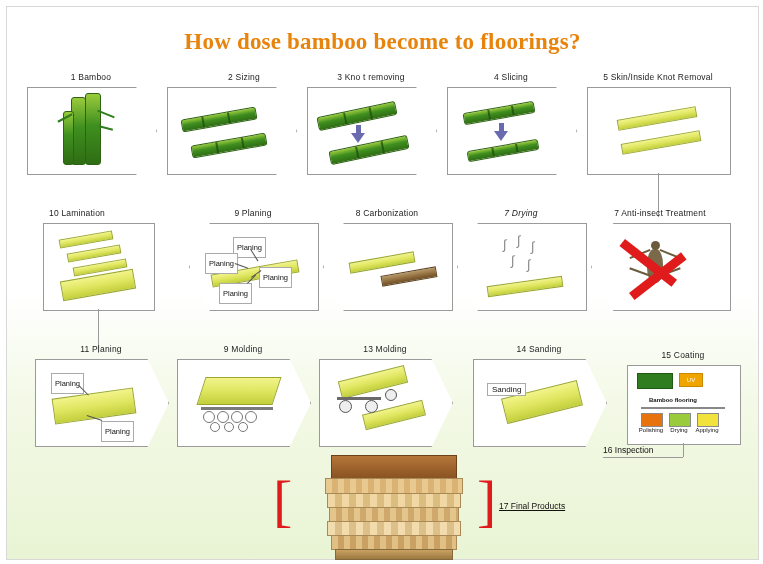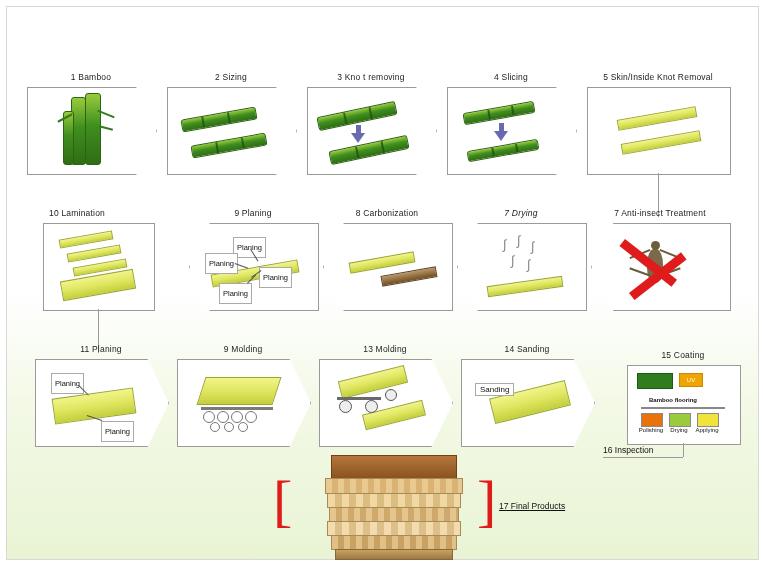--- a/index.html
+++ b/index.html
@@ -43,33 +43,34 @@
   .conn{position:absolute;border-top:1px solid #9a9a9a;}
   .connv{position:absolute;border-left:1px solid #9a9a9a;}
   .sanding{position:absolute;font-size:8px;color:#111;background:#fff;border:1px solid #aaa;padding:1px 4px;}
 </style>
 </head>
 <body>
 
 <div id="page">
   <div id="canvas">
 
+    <div class="title">How dose bamboo become to floorings?</div>
 
     <div class="step" style="left:20px;top:80px;width:128px;height:86px;">
       <div class="cap">1 Bamboo</div>
       <div class="box right" style="width:128px;height:86px;"></div>
       <div class="pole" style="left:44px;top:10px;width:13px;height:66px;"></div>
       <div class="pole" style="left:58px;top:6px;width:14px;height:70px;"></div>
       <div class="pole" style="left:36px;top:24px;width:9px;height:52px;"></div>
       <div class="grn" style="left:30px;top:30px;width:16px;height:2px;transform:rotate(-28deg);"></div>
       <div class="grn" style="left:70px;top:26px;width:18px;height:2px;transform:rotate(22deg);"></div>
       <div class="grn" style="left:72px;top:40px;width:14px;height:2px;transform:rotate(14deg);"></div>
     </div>
 
-    <div class="step" style="left:160px;top:80px;width:128px;height:86px;">
+    <div class="step" style="left:160px;top:80px;width:128px;height:86px;padding-left:26px;">
       <div class="cap">2 Sizing</div>
       <div class="box right" style="width:128px;height:86px;"></div>
       <div class="pole" style="left:14px;top:26px;width:74px;height:11px;transform:rotate(-10deg);">
         <div class="node" style="left:20px;"></div>
           <div class="node" style="left:46px;"></div>
       </div>
       <div class="pole" style="left:24px;top:52px;width:74px;height:11px;transform:rotate(-10deg);">
         <div class="node" style="left:24px;"></div>
           <div class="node" style="left:50px;"></div>
       </div>
@@ -200,21 +201,21 @@
       <div class="cap">13  Molding</div>
       <div class="box right" style="width:132px;height:86px;"></div>
       <div class="strip" style="left:20px;top:14px;width:66px;height:16px;transform:rotate(-14deg);"></div>
       <div class="strip" style="left:44px;top:48px;width:60px;height:14px;transform:rotate(-14deg);"></div>
       <div style="position:absolute;left:18px;top:38px;width:44px;height:3px;background:#6a6a6a;"></div>
       <div style="position:absolute;left:20px;top:41px;width:11px;height:11px;border:1px solid #555;border-radius:50%;background:#eee;"></div>
       <div style="position:absolute;left:46px;top:41px;width:11px;height:11px;border:1px solid #555;border-radius:50%;background:#eee;"></div>
       <div style="position:absolute;left:66px;top:30px;width:10px;height:10px;border:1px solid #555;border-radius:50%;background:#eee;"></div>
     </div>
 
-    <div class="step" style="left:454px;top:352px;width:132px;height:86px;">
+    <div class="step" style="left:466px;top:352px;width:132px;height:86px;">
       <div class="cap">14  Sanding</div>
       <div class="box right" style="width:132px;height:86px;"></div>
       <div class="strip" style="left:30px;top:30px;width:76px;height:24px;transform:rotate(-14deg);"></div>
       <div class="sanding" style="left:14px;top:24px;">Sanding</div>
     </div>
 
     <div class="step" style="left:620px;top:358px;width:112px;height:78px;">
       <div class="cap">15  Coating</div>
       <div class="box plain" style="width:112px;height:78px;"></div>
       <div style="position:absolute;left:10px;top:8px;width:34px;height:14px;background:#2f7d1f;border:1px solid #1f5a12;"></div>

